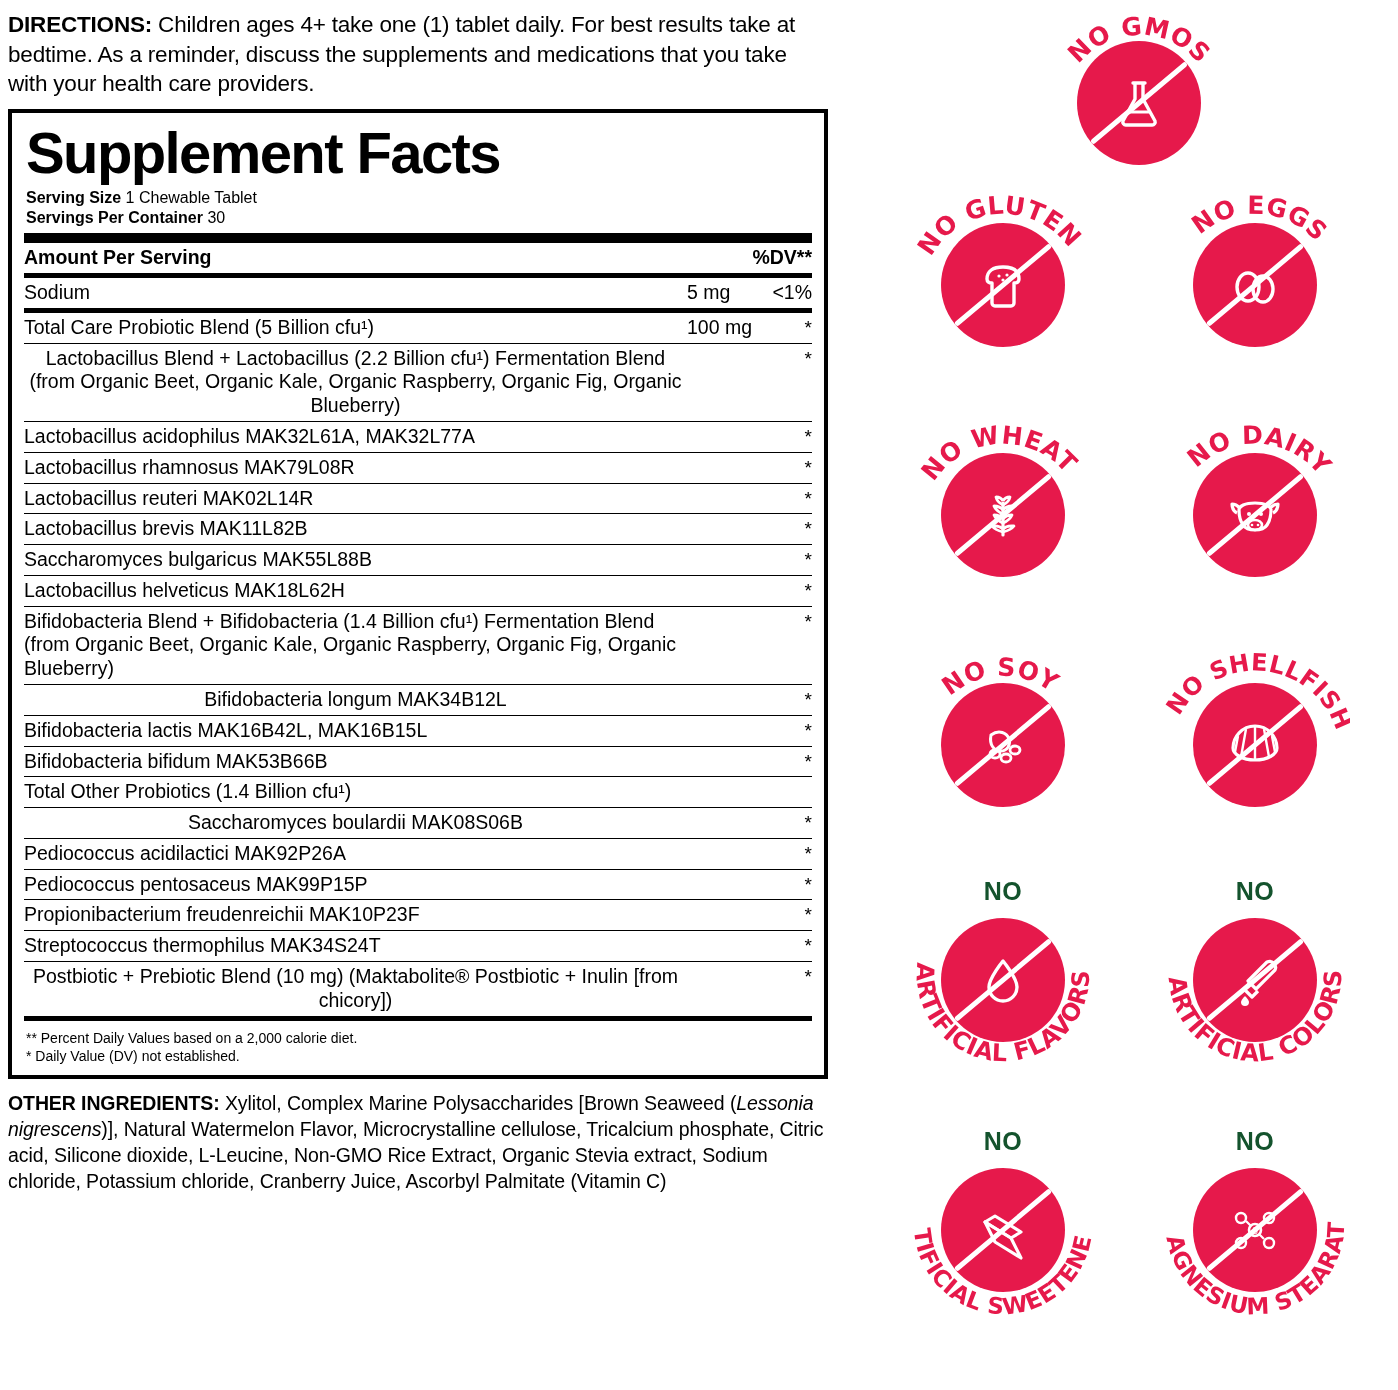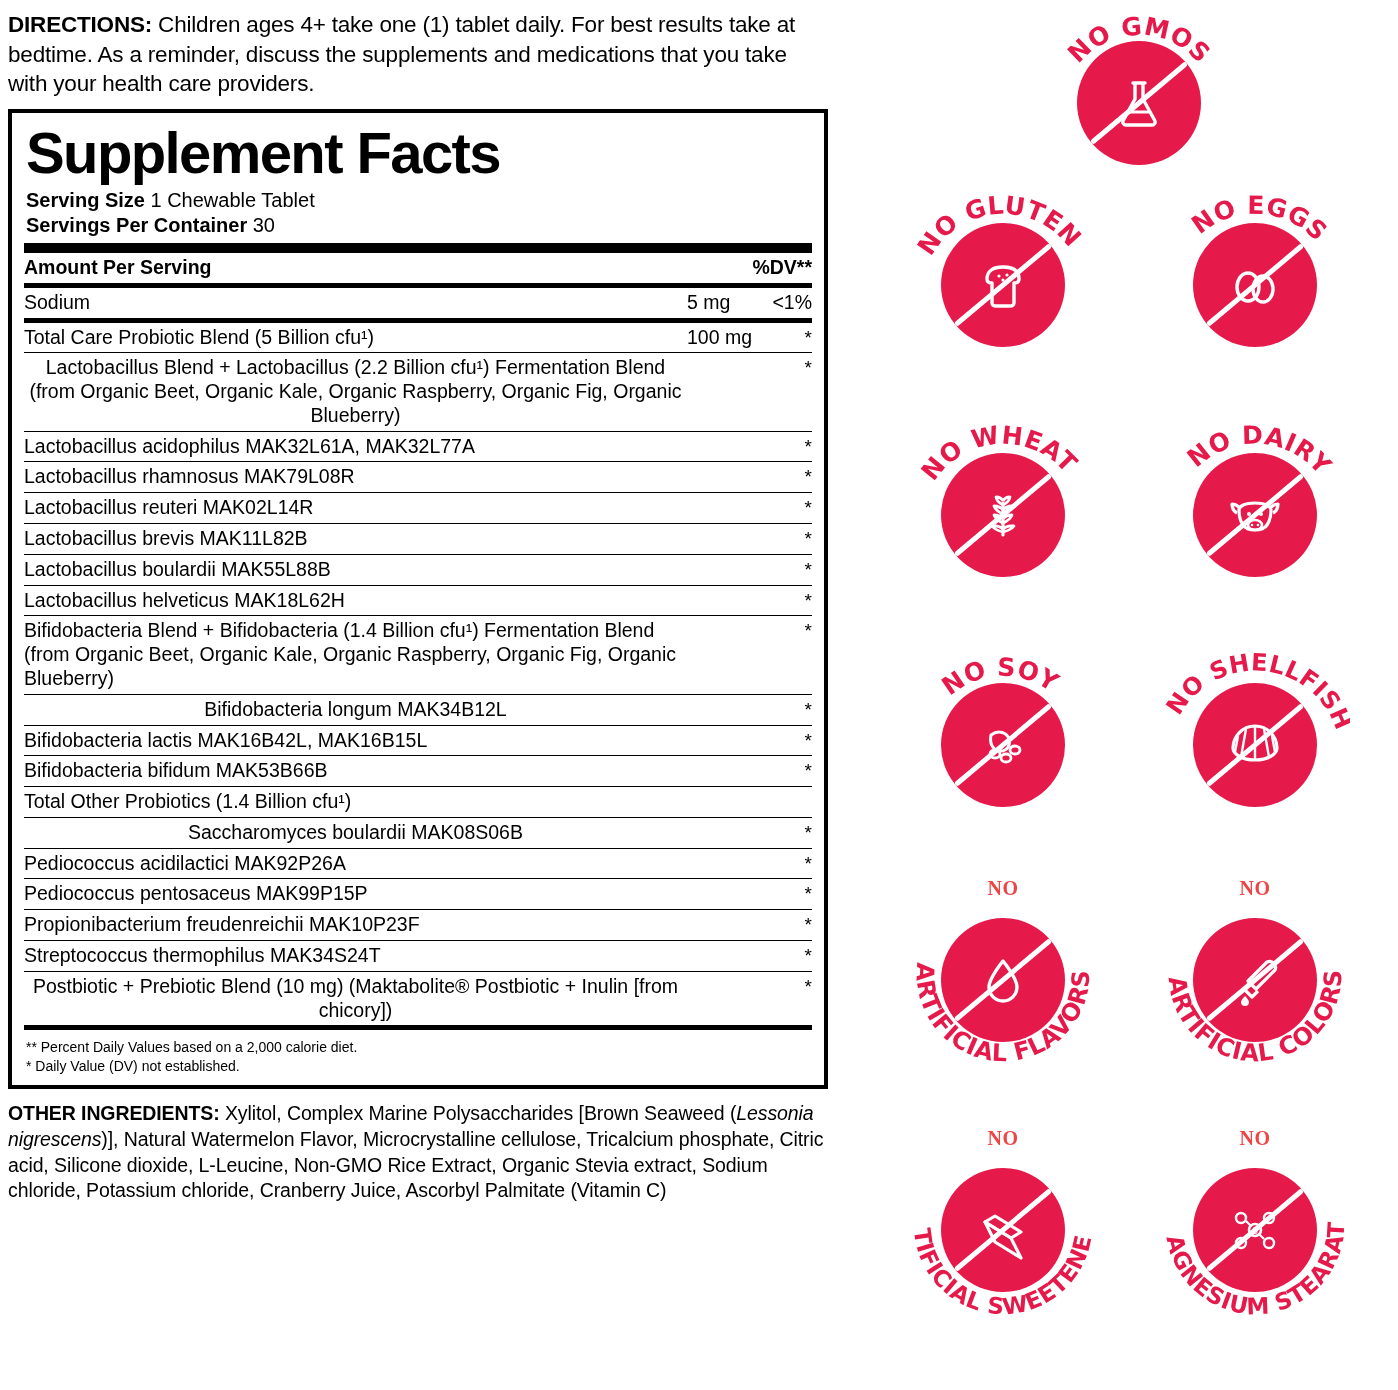--- a/index.html
+++ b/index.html
@@ -42,21 +42,21 @@
     width: 820px;
   }
   .sf-title {
     font-size: 58px;
     font-weight: bold;
     letter-spacing: -1.6px;
     line-height: 1.02;
     margin: 2px 0 6px 2px;
   }
   .serving-line {
-    font-size: 20px;
+    font-size: 16px;
     line-height: 1.22;
     margin-left: 2px;
   }
   .serving-line b { font-weight: bold; }
 
   .rule-thick { border-bottom: 10px solid #000; margin-top: 6px; }
 
   table.sf {
     width: 100%;
     border-collapse: collapse;
@@ -142,24 +142,24 @@
     font-family: "DejaVu Sans", sans-serif;
     font-weight: bold;
     font-size: 25px;
     fill: #e6194b;
     letter-spacing: 0.5px;
   }
   .flat-label {
     position: absolute;
     width: 190px;
     text-align: center;
-    font-family: Liberation Serif, serif;
+    font-family: Liberation Sans, sans-serif;
     font-weight: bold;
-    font-size: 20px;
-    color: #ef4444;
+    font-size: 25px;
+    color: #14532d;
     letter-spacing: 0.5px;
   }
   .slash {
     position: absolute;
     left: 50%;
     top: 50%;
     width: 150px;
     height: 5px;
     background: #e6194b;
     transform: translate(-50%, -50%) rotate(-40deg);
@@ -232,21 +232,21 @@
             <td class="ind2">Lactobacillus reuteri MAK02L14R</td>
             <td class="amt"></td>
             <td class="dv star">*</td>
           </tr>
           <tr class="bl-thin">
             <td class="ind2">Lactobacillus brevis MAK11L82B</td>
             <td class="amt"></td>
             <td class="dv star">*</td>
           </tr>
           <tr class="bl-thin">
-            <td class="ind2">Lactobacillus boulardii MAK55L88B</td>
+            <td class="ind2">Saccharomyces bulgaricus MAK55L88B</td>
             <td class="amt"></td>
             <td class="dv star">*</td>
           </tr>
           <tr class="bl-thin">
             <td class="ind2">Lactobacillus helveticus MAK18L62H</td>
             <td class="amt"></td>
             <td class="dv star">*</td>
           </tr>
           <tr class="bl-thin">
             <td class="ind2">Bifidobacteria Blend + Bifidobacteria (1.4 Billion cfu¹) Fermentation Blend (from Organic Beet, Organic Kale, Organic Raspberry, Organic Fig, Organic Blueberry)</td>

